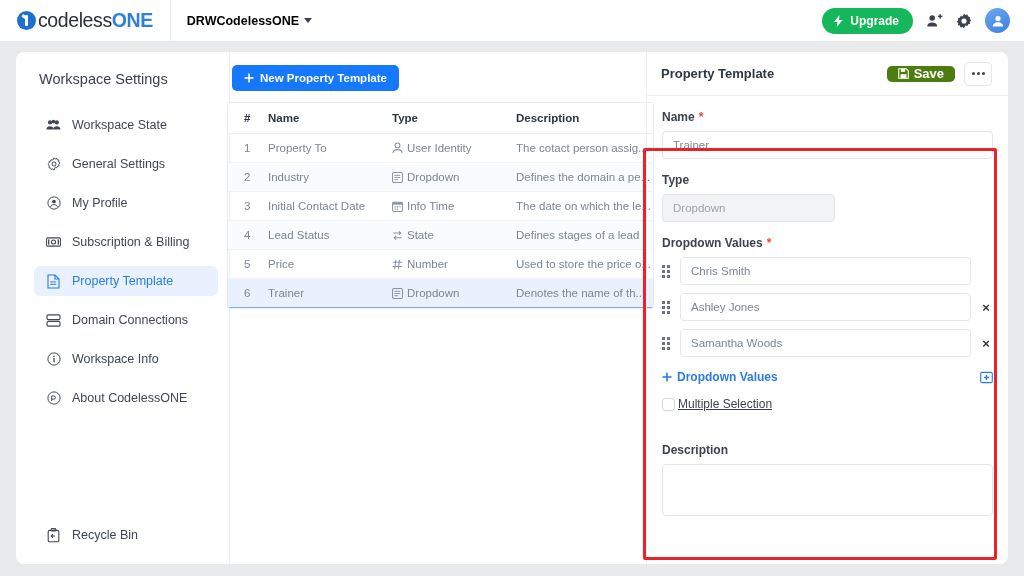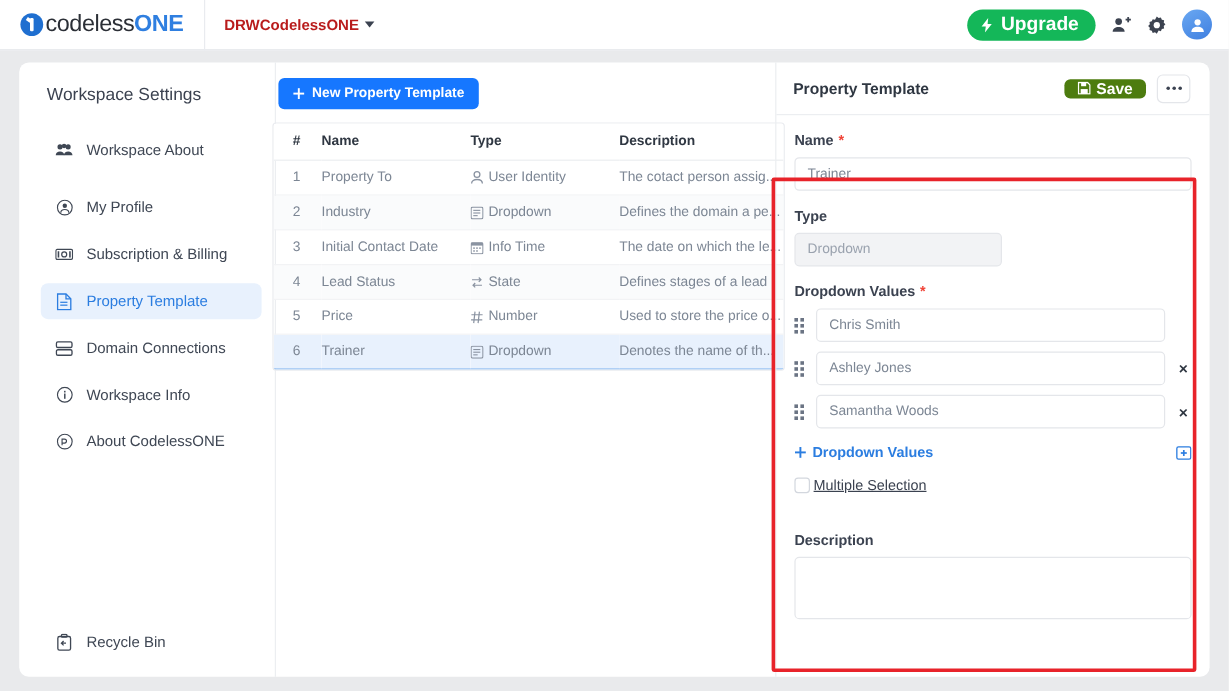--- a/index.html
+++ b/index.html
@@ -29,34 +29,34 @@
   }
   .logo-mark::before {
     content: ""; position: absolute; left: 5px; top: 4px;
     width: 4px; height: 3px; background: #fff; transform: rotate(35deg);
   }
   .logo-text { font-size: 19.5px; letter-spacing: -.4px; }
   .logo-text .dark { color: #2b2f36; font-weight: 400; }
   .logo-text .blue { color: #2f7fe0; font-weight: 700; }
   .topbar-sep { width: 1px; height: 42px; background: #e9ebef; margin-left: 17px; }
   .ws-name {
-    font-size: 12.5px; font-weight: 700; color: #b91c1c;
+    font-size: 12.5px; font-weight: 700; color: #000000;
     margin-left: 16px; display: flex; align-items: center; gap: 5px;
   }
   .caret-down {
     width: 0; height: 0; border-left: 4px solid transparent;
     border-right: 4px solid transparent; border-top: 5px solid #3b4250;
   }
   .topbar-right {
     margin-left: auto; margin-right: 14px;
     display: flex; align-items: center; gap: 13px;
   }
   .upgrade-btn {
     background: #14b759; color: #fff; border: none; border-radius: 14px;
-    height: 26px; padding: 0 14px 0 11px; font-size: 16px; font-weight: 700;
+    height: 26px; padding: 0 14px 0 11px; font-size: 12px; font-weight: 700;
     display: flex; align-items: center; gap: 6px; cursor: pointer;
     font-family: "Liberation Sans", sans-serif;
   }
   .icon-btn {
     background: none; border: none; padding: 0; cursor: pointer;
     display: flex; align-items: center; color: #3c4350;
   }
   .avatar {
     width: 25px; height: 25px; border-radius: 50%;
     background: linear-gradient(150deg, #6aa8f2, #3f7fe0);
@@ -256,23 +256,32 @@
       <div class="nav-item">
         <span class="nav-ico">
           <svg width="15" height="12" viewBox="0 0 15 12">
             <circle cx="4" cy="3.4" r="2.1" fill="#3f4754"></circle>
               <circle cx="10.8" cy="3.4" r="2.1" fill="#3f4754"></circle>
             <circle cx="7.4" cy="2.6" r="1.9" fill="#3f4754"></circle>
             <path d="M0.4 10.4c0-2 1.6-3.1 3.6-3.1s3.6 1.1 3.6 3.1z" fill="#3f4754"></path>
             <path d="M7.2 10.4c0-2 1.6-3.1 3.6-3.1s3.6 1.1 3.6 3.1z" fill="#3f4754"></path>
           </svg>
         </span>
-        <span>Workspace About</span>
-      </div>
-      <div class="nav-spacer"></div>
+        <span>Workspace State</span>
+      </div>
+      <div class="nav-spacer"></div>
+      <div class="nav-item">
+        <span class="nav-ico">
+          <svg width="14" height="14" viewBox="0 0 16 16">
+            <path d="M8 1l1.4 1.2 1.8-.5.7 1.7 1.8.5-.3 1.8 1.3 1.3-1.3 1.3.3 1.8-1.8.5-.7 1.7-1.8-.5L8 15l-1.4-1.2-1.8.5-.7-1.7-1.8-.5.3-1.8L1.3 8.3l1.3-1.3-.3-1.8 1.8-.5.7-1.7 1.8.5z" fill="none" stroke="#3f4754" stroke-width="1.1"></path>
+            <circle cx="8" cy="8" r="2.3" fill="none" stroke="#3f4754" stroke-width="1.1"></circle>
+          </svg>
+        </span>
+        <span>General Settings</span>
+      </div>
       <div class="nav-spacer"></div>
       <div class="nav-item">
         <span class="nav-ico">
           <svg width="14" height="14" viewBox="0 0 16 16">
             <circle cx="8" cy="8" r="7" fill="none" stroke="#3f4754" stroke-width="1.1"></circle>
             <circle cx="8" cy="6.3" r="2.1" fill="#3f4754"></circle>
             <path d="M4.2 12.8c0-2 1.7-3 3.8-3s3.8 1 3.8 3" fill="none" stroke="#3f4754" stroke-width="1.1"></path>
           </svg>
         </span>
         <span>My Profile</span>

